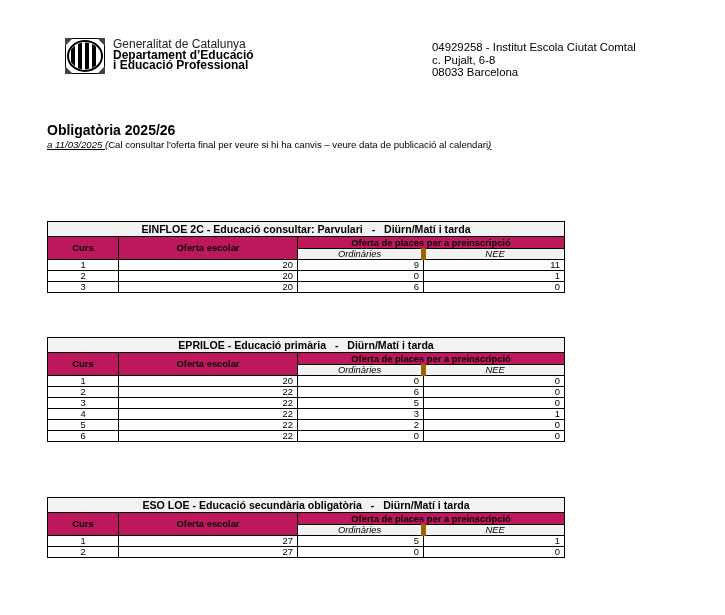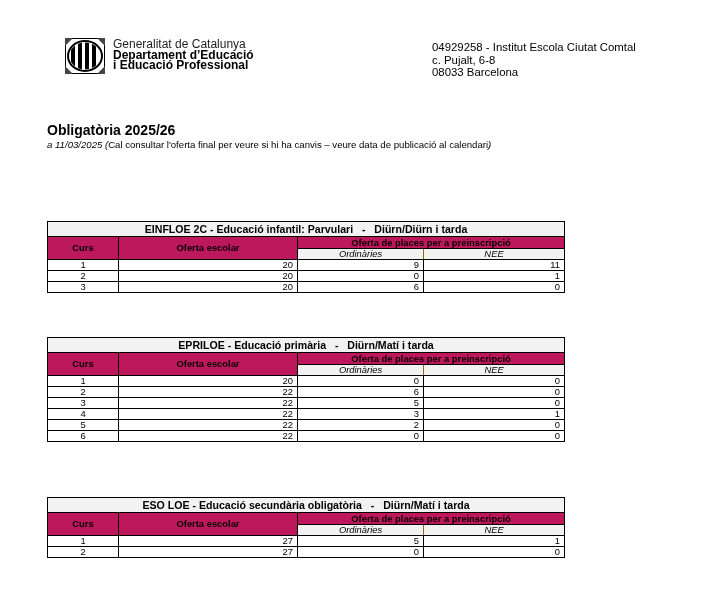--- a/index.html
+++ b/index.html
@@ -8,36 +8,36 @@
     font-family: "Liberation Sans", sans-serif; color: #000;
   }
   .logo { position: absolute; left: 65px; top: 38px; width: 40px; height: 36px; }
   .org { position: absolute; left: 113px; top: 39px; font-size: 12px; line-height: 10.6px; }
   .org .l1 { color: #222; }
   .org .l2, .org .l3 { font-weight: bold; }
   .school { position: absolute; left: 432px; top: 41px; font-size: 11.4px; line-height: 12.6px; }
   .titles { position: absolute; left: 47px; top: 123px; }
   .t1, .t2 { font-weight: bold; font-size: 14px; line-height: 15px; }
   .note { font-size: 9.6px; line-height: 12px; margin-top: 1px; white-space: nowrap; }
-  .note i { font-style: italic; }
+  .note i { font-style: italic; text-decoration: underline; }
 
   table.offer {
     position: absolute; left: 47px; width: 517px;
     border-collapse: collapse; table-layout: fixed;
     font-size: 9.4px;
   }
   table.offer td, table.offer th { padding: 0 4px; height: 10px; line-height: 10px; }
   table.offer .title-row th {
     background: #f2f2f2; font-weight: bold; font-size: 10.6px; height: 14px; line-height: 14px;
     border: 1.5px solid #000; text-align: center; white-space: pre;
   }
   table.offer .h1 th { background: #be185d; font-weight: bold; border: 1.5px solid #000; text-align: center; }
   table.offer .h1 th.group { border-bottom: 1px solid #000; height: 11px; line-height: 11px; }
   table.offer .h2 th { background: #f2f2f2; font-weight: normal; font-style: italic; border: 1.5px solid #000; border-top: 1px solid #000; text-align: center; height: 10px; line-height: 10px; }
-  table.offer .h2 th.ord { border-right: 1px solid #a16207; margin-top: 16px; }
+  table.offer .h2 th.ord { border-right: 5px solid #a16207; margin-top: 16px; }
   table.offer td { border-left: 1.5px solid #000; border-right: 1.5px solid #000; border-bottom: 1px solid #000; text-align: right; }
   table.offer td.curs { text-align: center; }
   table.offer td.ord { border-right: 1px solid #000; }
   table.offer tr.last td { border-bottom: 1.5px solid #000; }
   col.c-curs { width: 71px; }
   col.c-of { width: 179px; }
   col.c-ord { width: 126px; }
   col.c-nee { width: 141px; }
 </style>
 </head>
@@ -79,21 +79,21 @@
 
 <table class="offer" style="top:221px;">
   <colgroup>
       <col class="c-curs">
       <col class="c-of">
       <col class="c-ord">
       <col class="c-nee">
     </colgroup>
   <tbody>
       <tr class="title-row">
-        <th colspan="4">EINFLOE 2C - Educació infantil: Parvulari   -   Diürn/Diürn i tarda</th>
+        <th colspan="4">EINFLOE 2C - Educació consultar: Parvulari   -   Diürn/Matí i tarda</th>
       </tr>
   <tr class="h1">
     <th rowspan="2">Curs</th>
     <th rowspan="2">Oferta escolar</th>
     <th colspan="2" class="group">Oferta de places per a preinscripció</th>
   </tr>
   <tr class="h2">
     <th class="ord">Ordinàries</th>
     <th>NEE</th>
   </tr>

